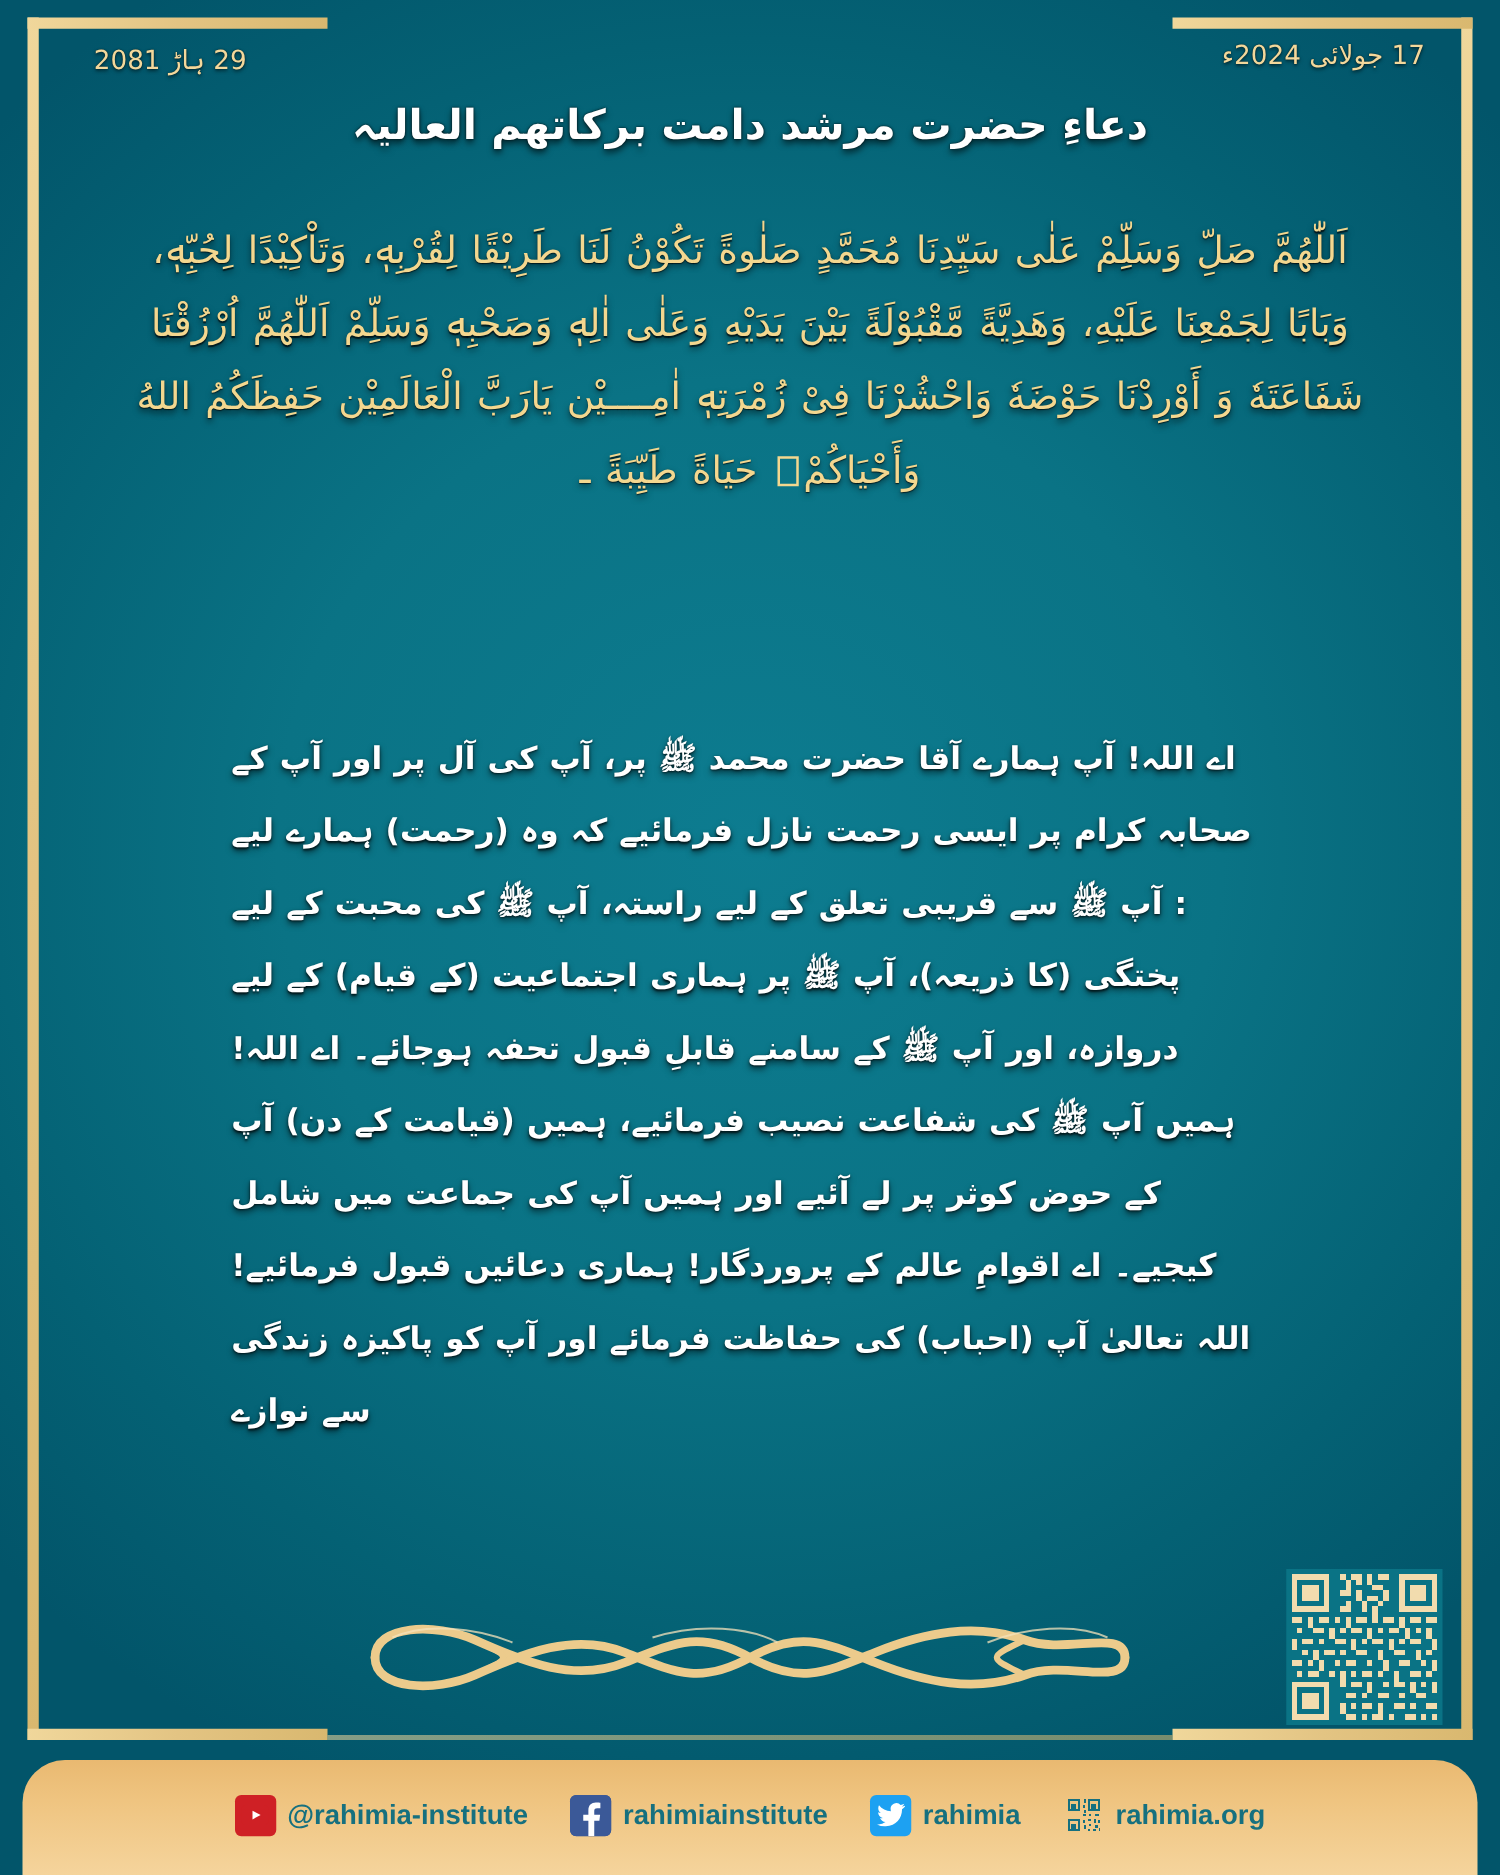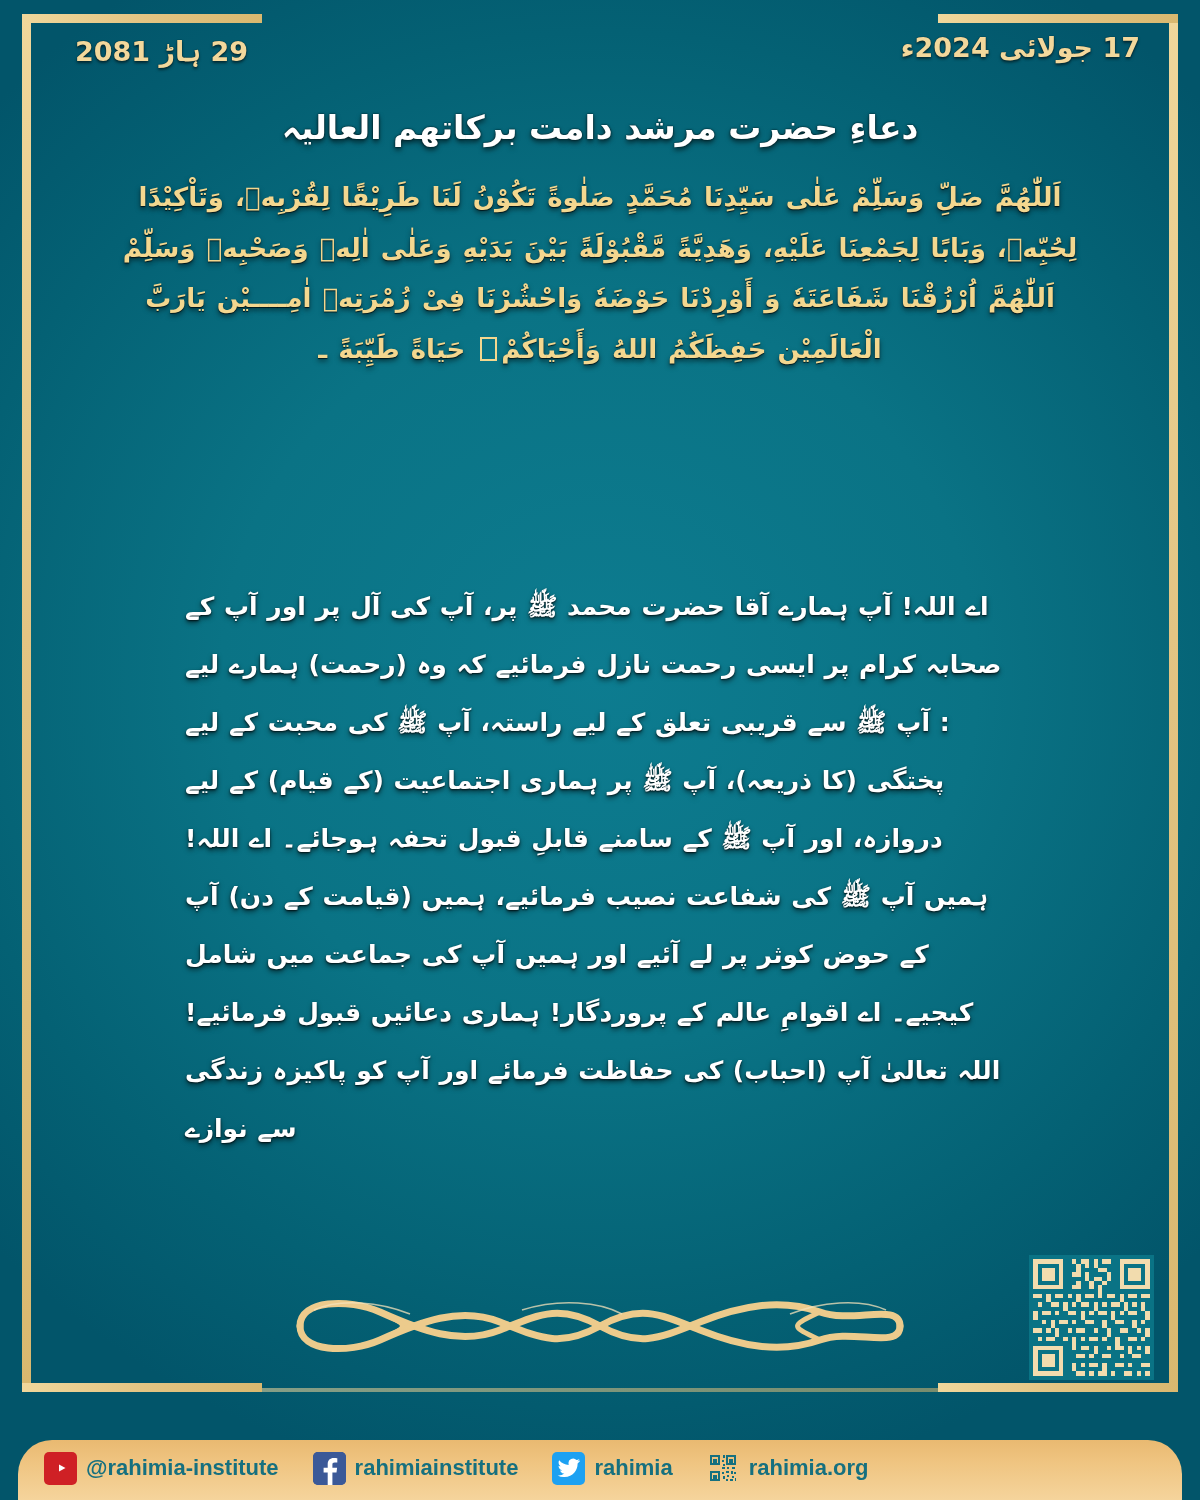--- a/index.html
+++ b/index.html
@@ -36,54 +36,53 @@
   .fr-h.tl{ top:0; left:0;  width:240px; }
   .fr-h.tr{ top:0; right:0; width:240px; }
   .fr-h.bl{ bottom:0; left:0;  width:240px; }
   .fr-h.br{ bottom:0; right:0; width:240px; }
   .fr-h.bmid{ bottom:0; left:240px; right:240px; height:4px; opacity:.55; }
 
   
   .date{
     position:absolute;
     color:#f2d89c;
-    font-size:27px;
-    font-weight:700;
+    font-size:21px;
+    font-weight:400;
     letter-spacing:.2px;
     text-shadow:0 2px 3px rgba(0,0,0,.55), 0 0 1px rgba(0,0,0,.8);
     white-space:nowrap;
     direction:rtl;
   }
   .date.left  { left:75px;  top:36px; }
   .date.right { right:60px; top:32px; }
   .date.center{ left:0; right:0; top:24px; text-align:center; }
 
   
   .title{
     position:absolute;
     top:80px; left:0; right:0;
     text-align:center;
     color:#ffffff;
     font-size:33px;
     font-weight:700;
     direction:rtl;
     text-shadow:0 3px 5px rgba(0,0,0,.6), 0 0 2px rgba(0,0,0,.9);
-    margin-top:28px;
   }
 
   
   .dua{
     position:absolute;
     top:172px; left:108px; right:108px;
     direction:rtl;
     text-align:center;
     color:#f3d78f;
-    font-size:26px;
+    font-size:30px;
     line-height:1.95;
-    font-weight:700;
+    font-weight:400;
     text-shadow:0 3px 5px rgba(0,0,0,.55), 0 1px 1px rgba(0,0,0,.7);
     word-spacing:2px;
   }
   .dua .tofu{
     display:inline-block;
     width:17px; height:24px;
     border:2px solid #f3d78f;
     vertical-align:-3px;
     margin:0 4px;
   }
@@ -117,24 +116,24 @@
   }
   .flourish svg{ display:block; width:100%; height:100%; }
 
   
   .footer{
     position:absolute; left:0; right:0; bottom:0;
     height:92px;
     display:flex; align-items:flex-end; justify-content:center;
   }
   .footer-bar{
-    width:1164px; height:60px;
+    width:1164px; height:92px;
     border-radius:34px 34px 0 0;
     background:linear-gradient(to bottom,#e9b971 0%,#efc480 35%,#f5d49c 100%);
-    display:flex; align-items:center; 
+    display:flex; align-items:center; justify-content:center;
     gap:34px;
     direction:ltr;
     padding:0 26px 4px;
   }
   .social{
     display:flex; align-items:center; gap:9px;
     color:#16707f;
     font-size:22px;
     font-weight:700;
     white-space:nowrap;

